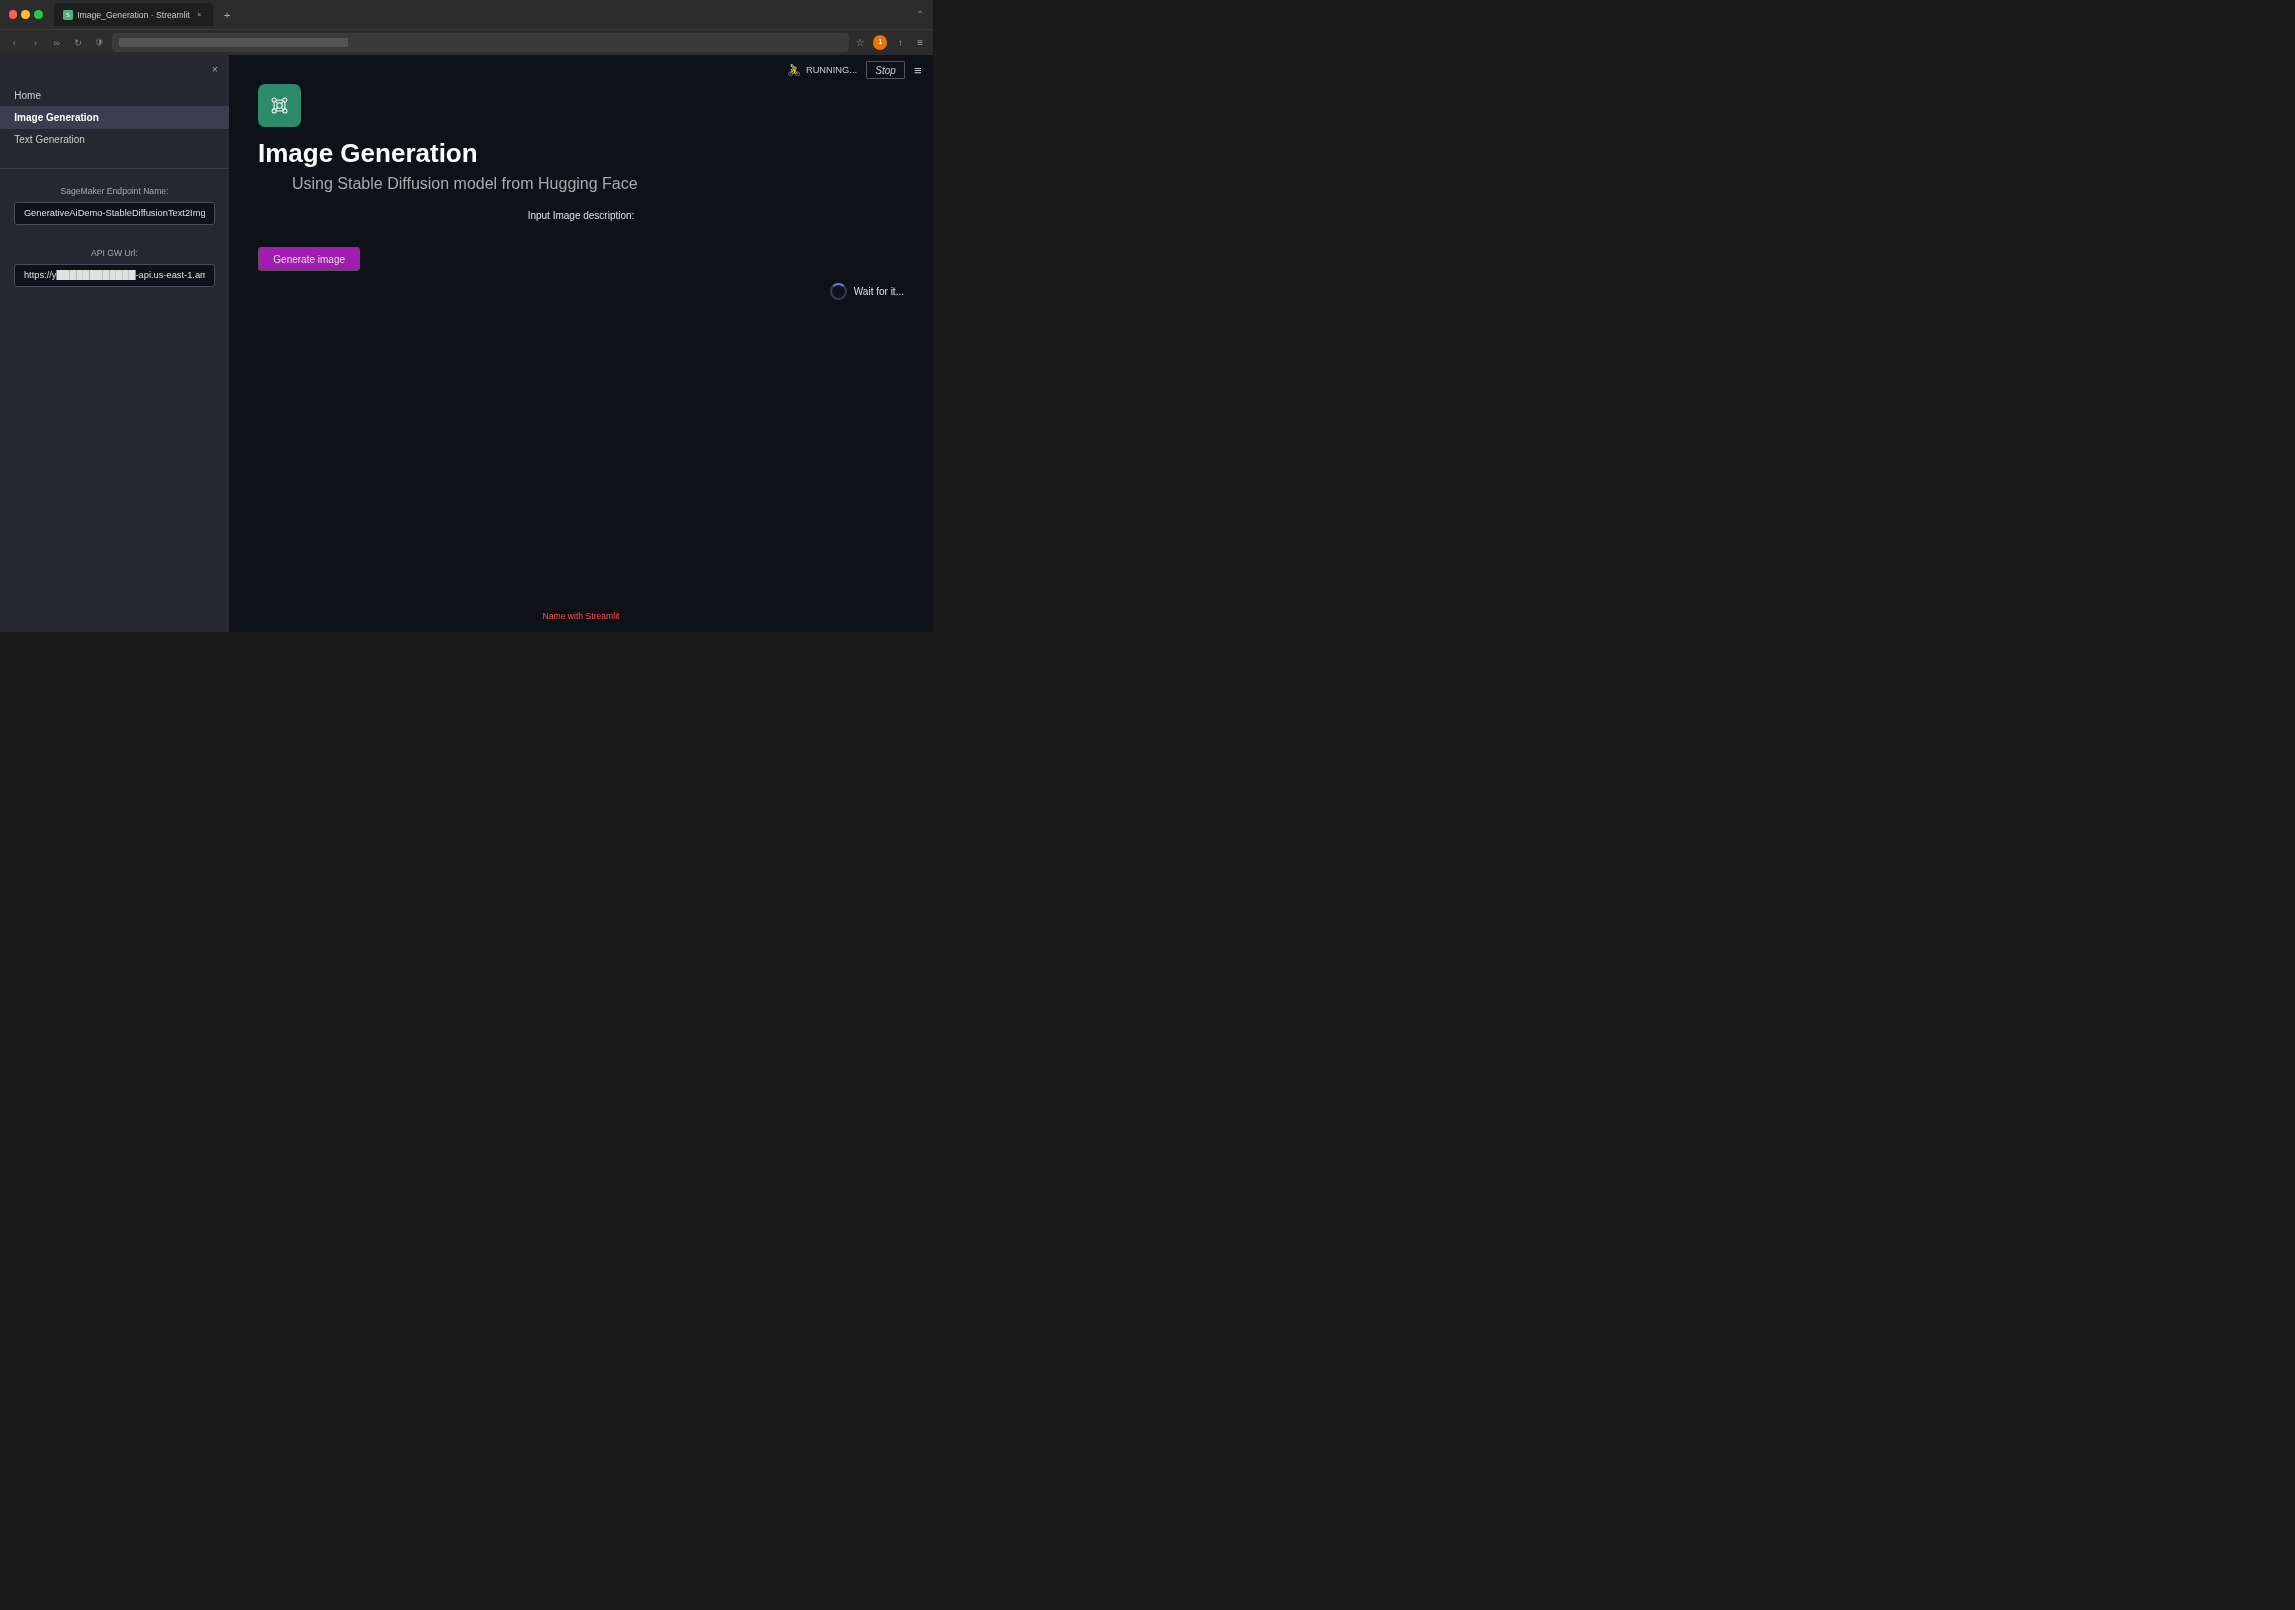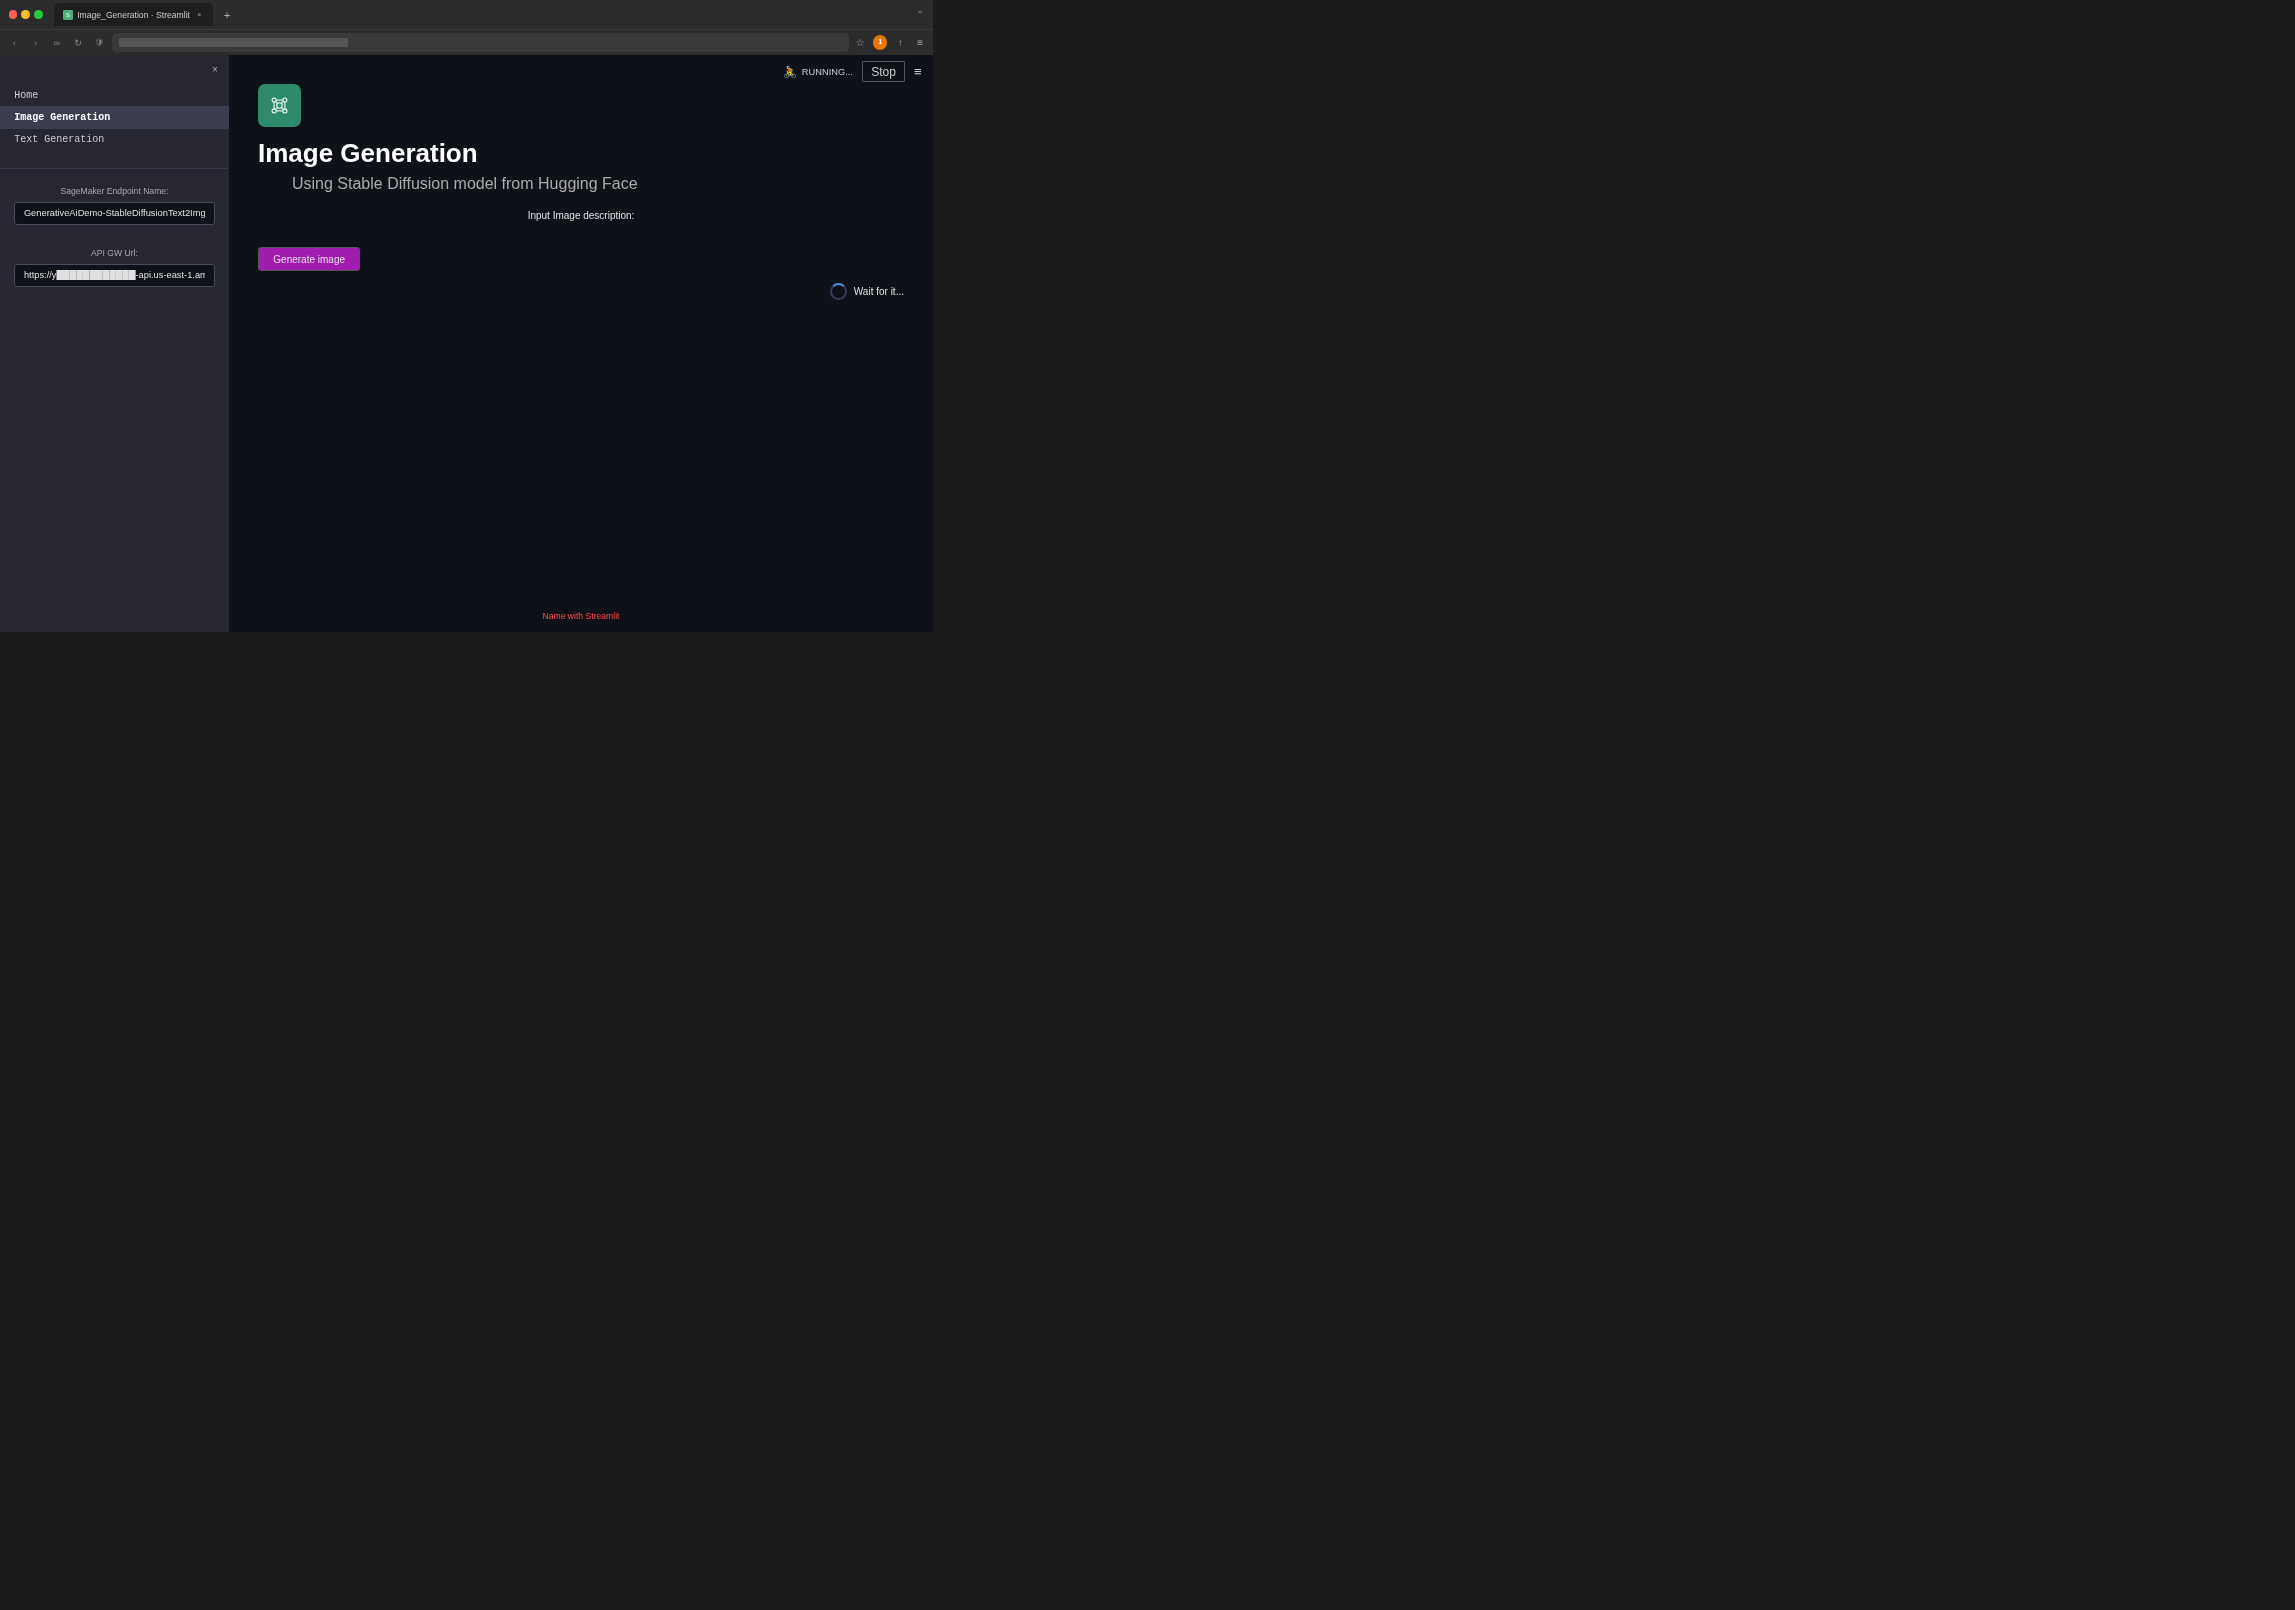--- a/index.html
+++ b/index.html
@@ -190,21 +190,20 @@
       align-items: center;
       justify-content: center;
       color: #aaa;
       font-size: 10px;
       cursor: pointer;
       border-radius: 2.9px;
     }
 
     .sidebar-nav {
       padding: 29px 0 11.4px 0;
-      font-family: Liberation Mono, monospace;
     }
 
     .nav-item {
       padding: 5.7px 14.3px;
       color: #ccc;
       font-size: 10px;
       cursor: pointer;
     }
 
     .nav-item.active {
@@ -271,22 +270,23 @@
     .running-icon {
       font-size: 11.4px;
     }
 
     .stop-btn {
       background: transparent;
       border: 0.7px solid #555;
       color: #ccc;
       padding: 2.9px 8.6px;
       border-radius: 1px;
-      font-size: 12px;
-      cursor: pointer;
+      font-size: 10px;
+      cursor: pointer;
+      font-style: italic;
     }
 
     .menu-icon {
       color: #ccc;
       font-size: 13px;
       cursor: pointer;
     }
 
     
     .page-logo {

